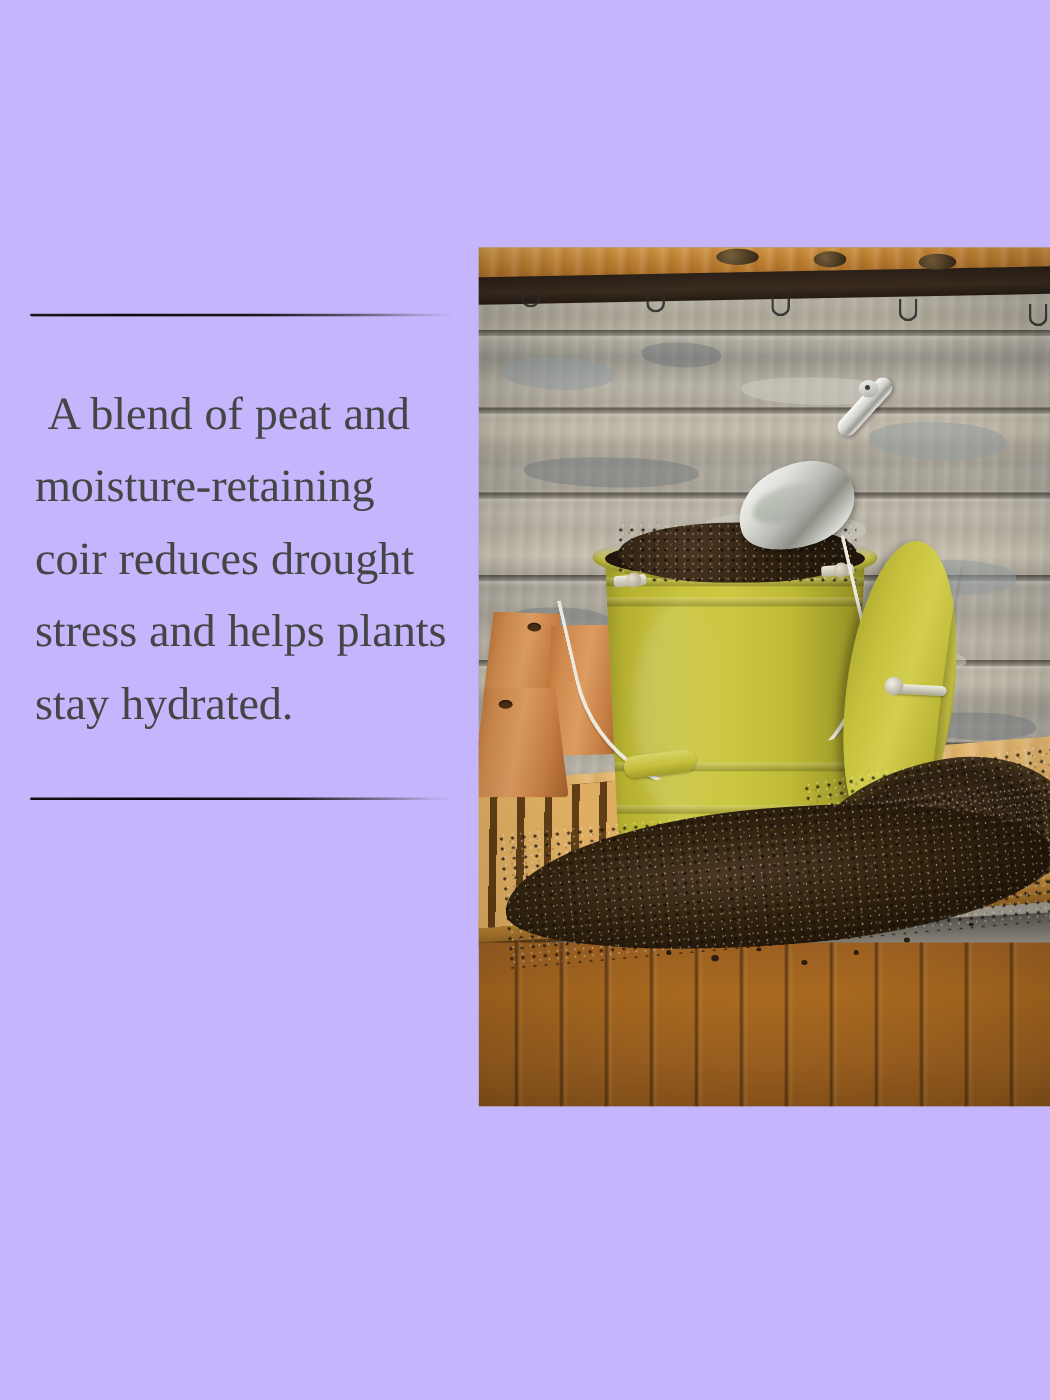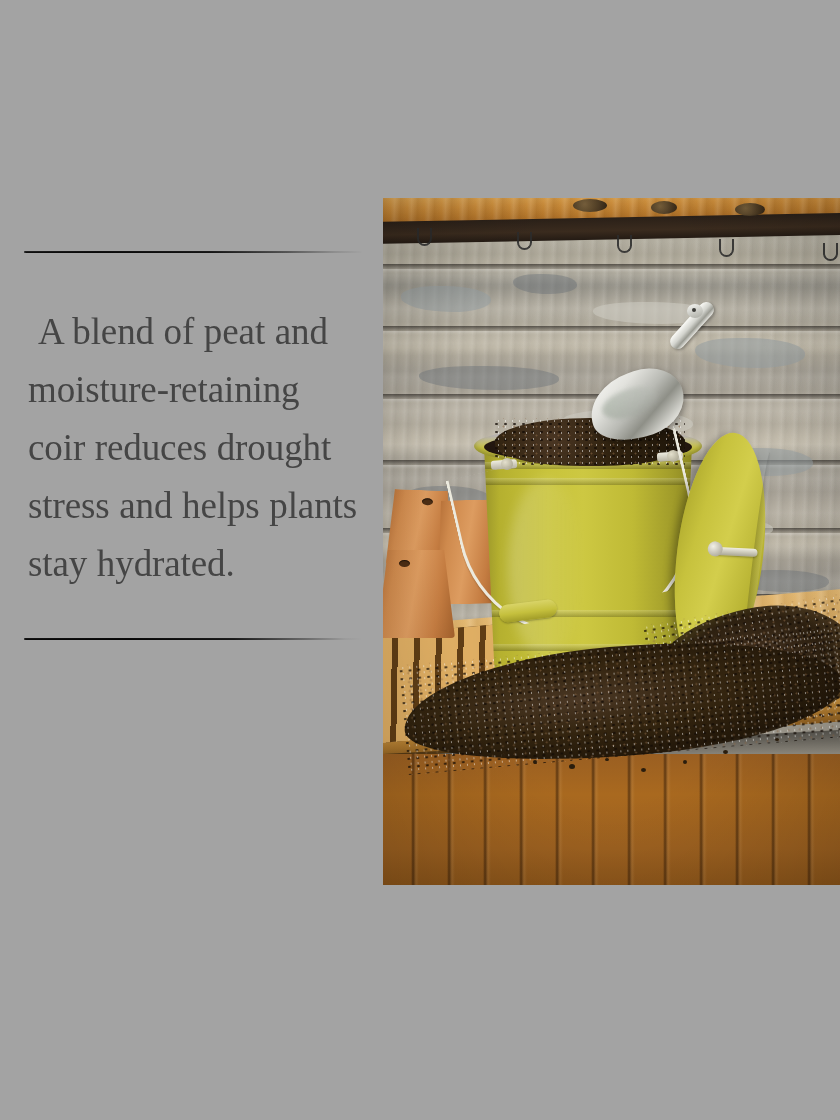--- a/index.html
+++ b/index.html
@@ -12,21 +12,21 @@
     height: 1120px;
     position: relative;
     overflow: hidden;
     font-family: "Liberation Serif", "DejaVu Serif", serif;
   }
 
   
   .page {
     position: absolute;
     inset: 0;
-    background: #a3a3a3;
+    background: #c4b5fd;
   }
 
   
   .quote-block {
     position: absolute;
     left: 0;
     top: 250px;
     width: 380px;
   }
 

